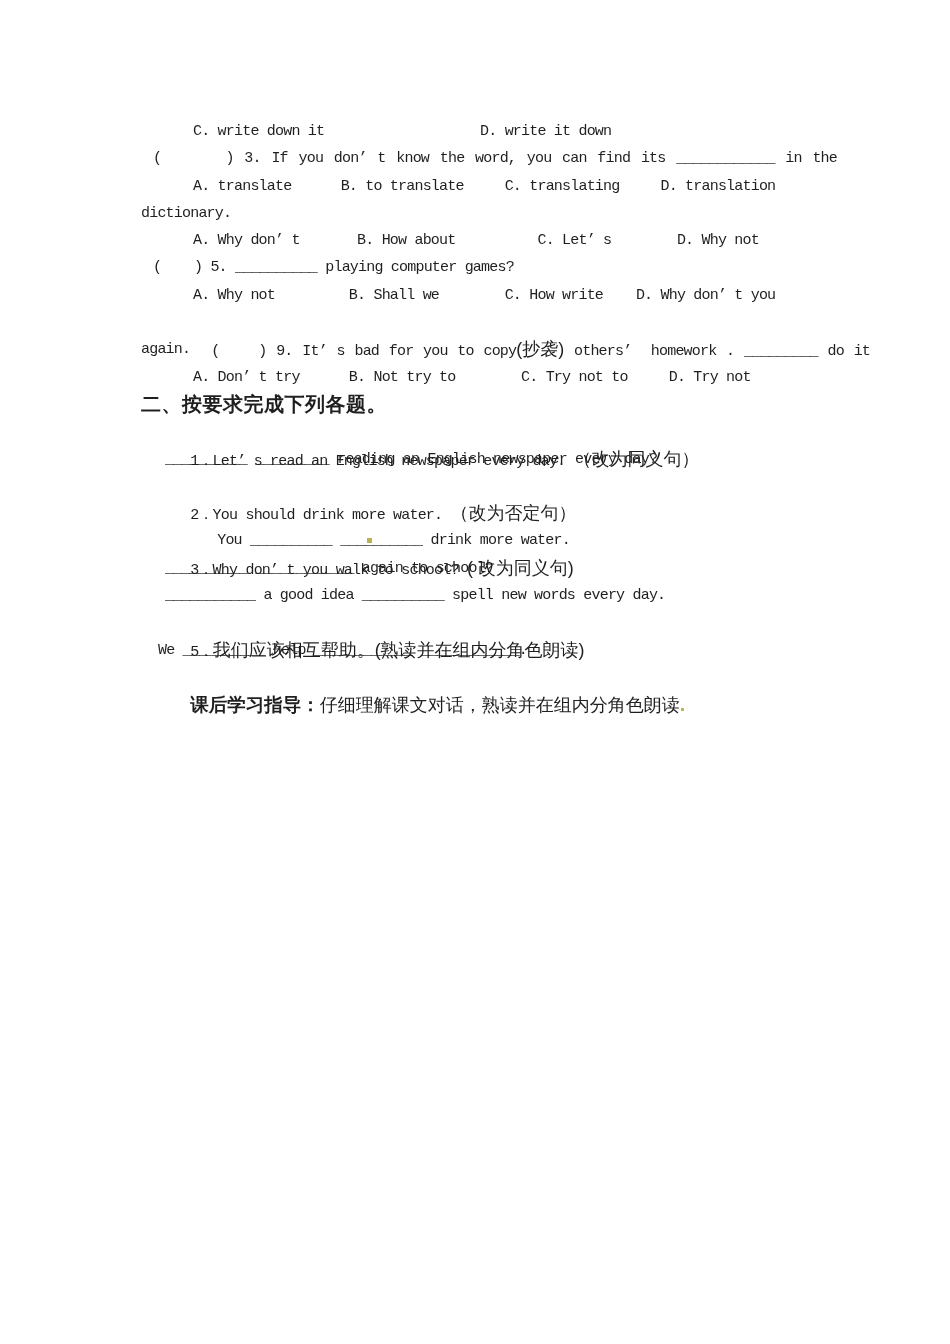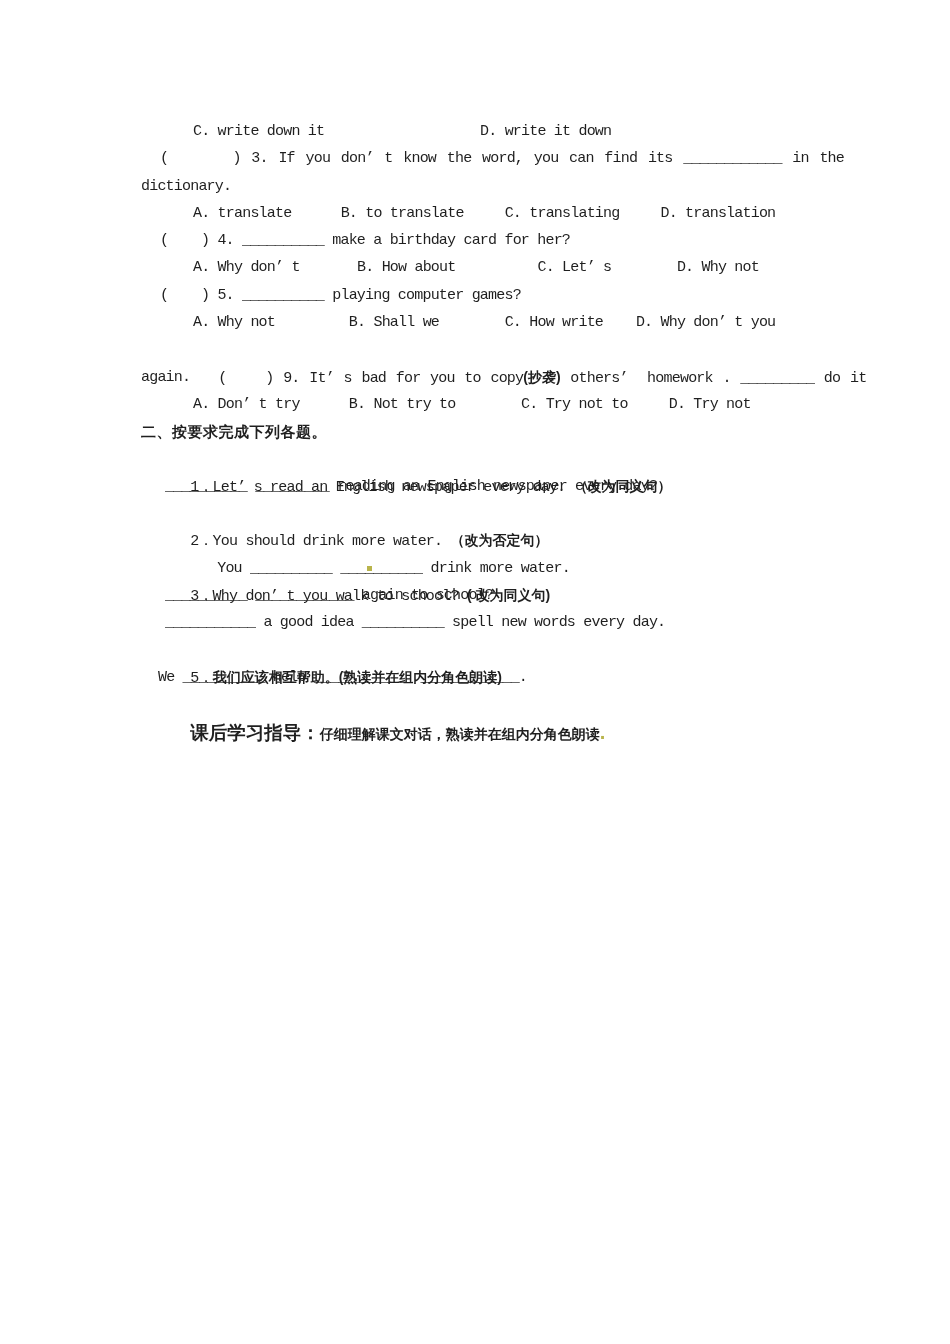--- a/index.html
+++ b/index.html
@@ -5,52 +5,51 @@
   html,body{margin:0;padding:0;background:#ffffff;}
   .page{position:relative;width:950px;height:1344px;background:#ffffff;overflow:hidden;}
   .content{position:absolute;left:141px;top:118px;width:700px;color:#1f1f1f;}
   .ln{
     font-family:"Liberation Mono","DejaVu Sans Mono",monospace;
     font-size:15px;letter-spacing:-0.8px;white-space:pre;
     height:27.3px;line-height:27.3px;
   }
   .chs{
     font-family:"Liberation Sans","DejaVu Sans",sans-serif;
-    font-size:14px;letter-spacing:0;font-weight:700;
+    font-size:18px;letter-spacing:0;font-weight:400;
   }
   .chs-line{
     font-family:"Liberation Sans","DejaVu Sans",sans-serif;
-    font-size:15px;letter-spacing:0.5px;font-weight:700;white-space:pre;
+    font-size:20px;letter-spacing:0.5px;font-weight:700;white-space:pre;
     height:27.3px;line-height:27.3px;
   }
   .bold-label{font-weight:700;font-size:18.5px;}
   .ind-opt{margin-left:52px;}
-  .ind-paren{margin-left:19px;}
+  .ind-paren{margin-left:12px;}
   .ind-blank{margin-left:24px;}
   .ind-you{margin-left:27px;}
   .ind-we{margin-left:17px;}
   .ws{word-spacing:2.5px;}
   .ws1{word-spacing:1.5px;}
   .dotted{position:relative;}
   .dotted::after{content:"";position:absolute;left:2px;top:6px;width:5px;height:5px;background:#b9b44b;}
   .end-mark{color:#b9b44b;font-family:"Liberation Sans","DejaVu Sans",sans-serif;font-weight:700;font-size:20px;}
 </style>
 </head>
 <body>
 
 <div class="page">
   <div class="content">
 
     <div class="ln ind-opt">C. write down it                   D. write it down</div>
 
     <div class="ln ind-paren ws">(      ) 3. If you don’ t know the word, you can find its ____________ in the</div>
+    <div class="ln ind-opt">A. translate      B. to translate     C. translating     D. translation</div>
     <div class="ln">dictionary.</div>
-    <div class="ln ind-opt">A. translate      B. to translate     C. translating     D. translation</div>
 
-    <div class="ln ind-paren">(    ) 4. __________ make a birthday card for her?</div>
     <div class="ln ind-opt">A. Why don’ t       B. How about          C. Let’ s        D. Why not</div>
 
     <div class="ln ind-paren">(    ) 5. __________ playing computer games?</div>
     <div class="ln ind-opt">A. Why not         B. Shall we        C. How write    D. Why don’ t you</div>
 
     <div class="ln ind-paren ws1">
       <span>(    ) 9. It’ s bad for you to copy</span><span class="chs">(抄袭)</span><span> others’  homework . _________ do it</span>
     </div>
     <div class="ln">again.</div>
     <div class="ln ind-opt">A. Don’ t try      B. Not try to        C. Try not to     D. Try not</div>

